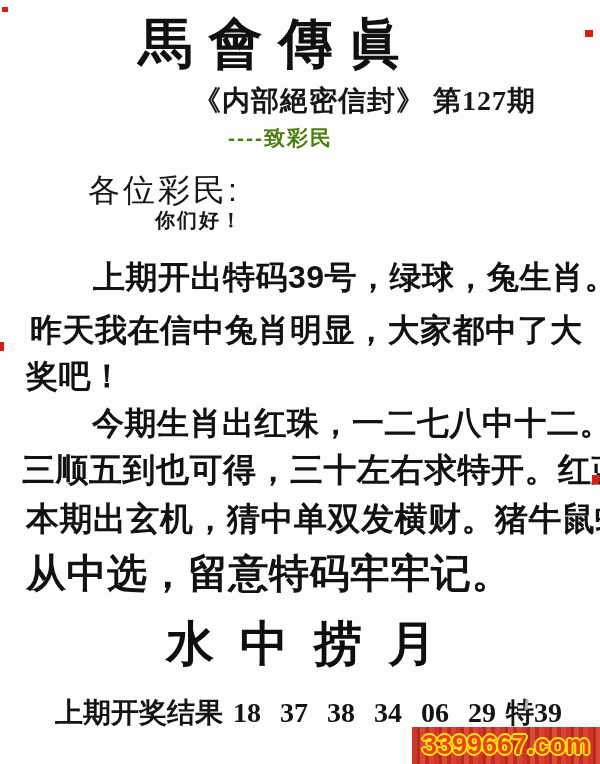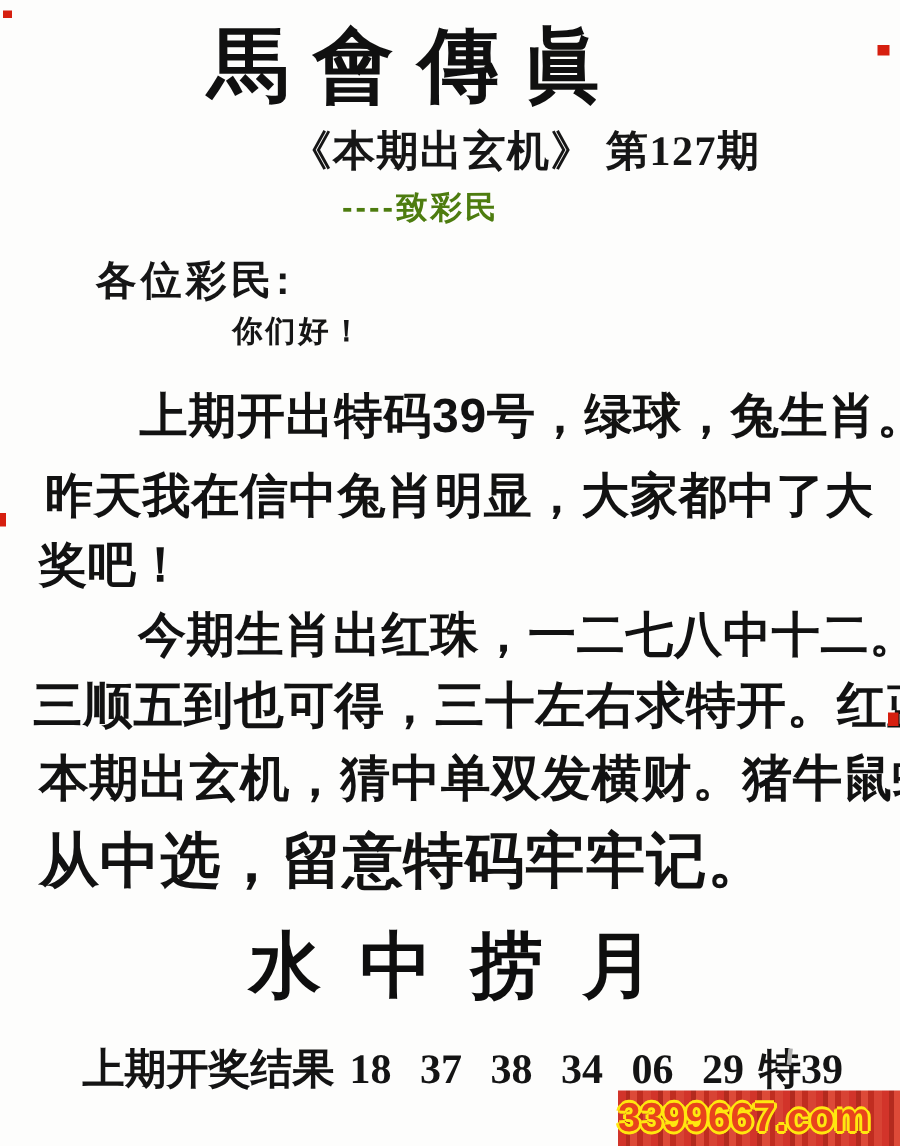--- a/index.html
+++ b/index.html
@@ -29,22 +29,22 @@
     white-space:nowrap;
   }
   .subtitle .issue-no{margin-left:8px;}
   .dedication{
     position:absolute;top:124px;left:228px;
     font-size:21px;font-weight:700;
     color:#4d7c0f;letter-spacing:2px;
   }
   
   .salutation{
-    position:absolute;top:169px;left:64px;
-    font-size:27px;font-weight:700;letter-spacing:3px;
+    position:absolute;top:169px;left:88px;
+    font-size:32px;font-weight:400;letter-spacing:3px;
   }
   .greeting{
     position:absolute;top:207px;left:155px;
     font-size:20px;font-weight:800;letter-spacing:2px;
   }
   .bline{
     position:absolute;
     font-size:32px;font-weight:800;
     letter-spacing:0.5px;
     white-space:nowrap;
@@ -77,21 +77,21 @@
   .result-line .nums{margin-left:10px;word-spacing:12px;text-align:center;}
   .result-line .special{margin-left:10px;}
   
   .banner{
     position:absolute;left:412px;top:727px;
     width:188px;height:37px;
     background:
       repeating-linear-gradient(90deg,
         #d2342a 0 5px,#b32a1e 5px 8px,#dd4a38 8px 13px,
         #c02d20 13px 17px,#d84334 17px 22px);
-    display:flex;align-items:center;justify-content:flex-start;
+    display:flex;align-items:center;justify-content:center;
     z-index:5;
   }
   .banner .url{
     font-size:27px;font-weight:800;
     color:#e8431c;
     letter-spacing:0px;
     text-shadow:
       -2px 0 0 #ffe70f, 2px 0 0 #ffe70f,
       0 -2px 0 #ffe70f, 0 2px 0 #ffe70f,
       -1px -1px 0 #ffe70f, 1px -1px 0 #ffe70f,
@@ -108,21 +108,21 @@
     background:#b0b0b0;transform:rotate(6deg);}
 </style>
 </head>
 <body>
 
 <div id="page">
 
   <div class="title">馬會傳眞</div>
 
   <div class="subtitle">
-    <span>《本期出玄机》</span><span class="issue-no">第127期</span>
+    <span>《内部絕密信封》</span><span class="issue-no">第127期</span>
   </div>
 
   <div class="dedication">----致彩民</div>
 
   <div class="salutation">各位彩民:</div>
   <div class="greeting">你们好！</div>
 
   <div class="bline l1">上期开出特码39号，绿球，兔生肖。</div>
   <div class="bline l3">奖吧！</div>
   <div class="bline l2">昨天我在信中兔肖明显，大家都中了大</div>

